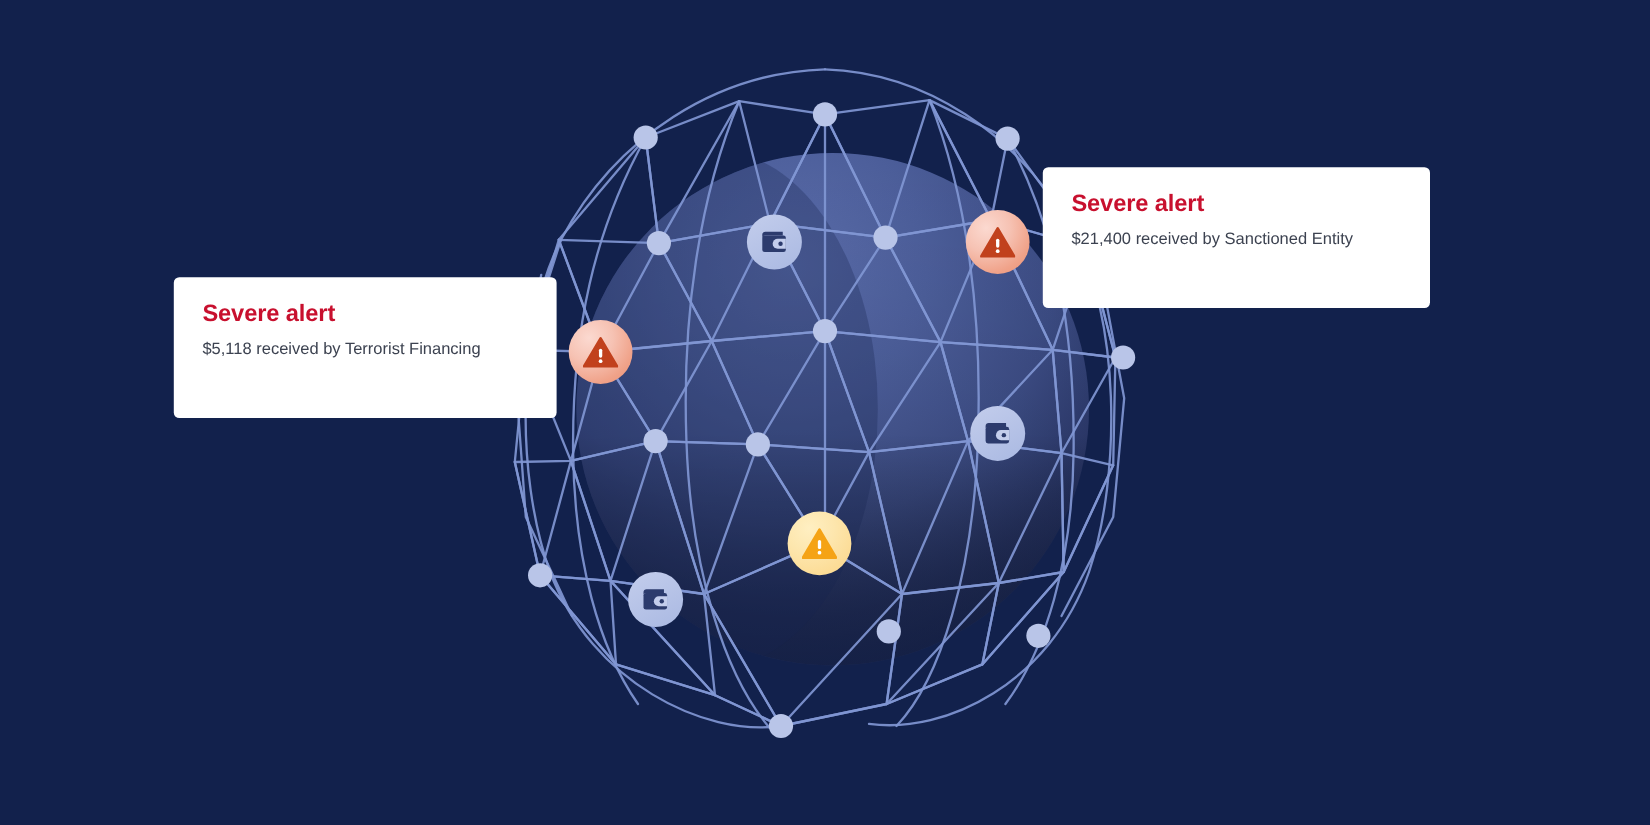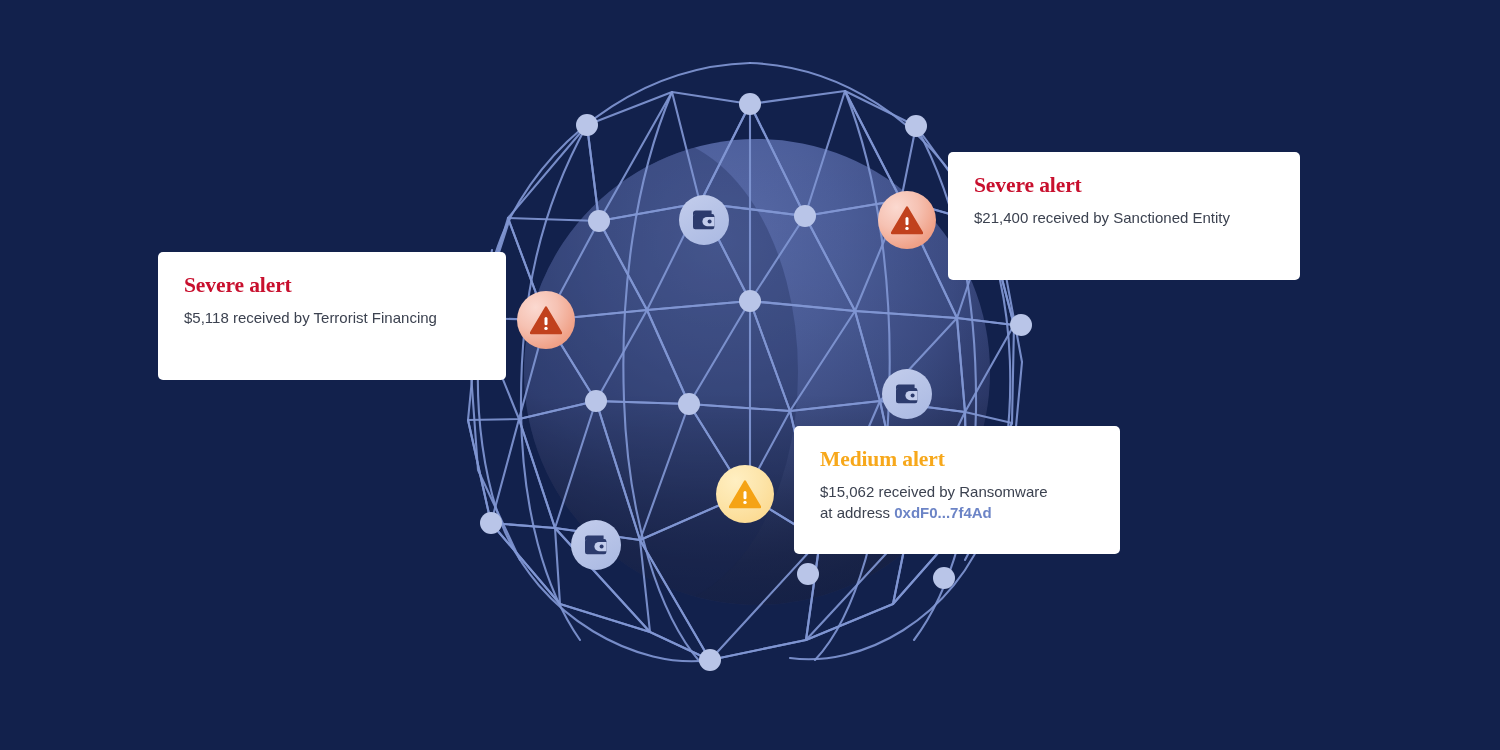--- a/index.html
+++ b/index.html
@@ -68,21 +68,20 @@
     border-radius: 5px;
     box-sizing: border-box;
     padding: 22px 26px 24px 26px;
   }
   .alert-title {
     font-size: 21.5px;
     font-weight: bold;
     letter-spacing: -0.1px;
     margin: 0 0 9px 0;
     line-height: 1.1;
-    font-family: Liberation Serif, serif;
   }
   .alert-title.severe { color: #c8102e; }
   .alert-title.medium { color: #f7a81b; }
   .alert-body {
     font-size: 15px;
     color: #3c4250;
     line-height: 1.44;
     margin: 0;
     white-space: nowrap;
   }
@@ -275,21 +274,14 @@
   <div class="alert-card" style="left:158px; top:252px; width:348px; height:128px;">
     <div class="alert-title severe">Severe alert</div>
     <div class="alert-body">$5,118 received by Terrorist Financing</div>
   </div>
 
   <div class="alert-card" style="left:948px; top:152px; width:352px; height:128px;">
     <div class="alert-title severe">Severe alert</div>
     <div class="alert-body">$21,400 received by Sanctioned Entity</div>
   </div>
 
-  <div class="alert-card" style="left:794px; top:426px; width:326px; height:128px;">
-    <div class="alert-title medium">Medium alert</div>
-    <div class="alert-body">$15,062 received by Ransomware</div>
-    <div class="alert-body">
-      <span>at address </span><span class="alert-addr">0xdF0...7f4Ad</span>
-    </div>
-  </div>
 
 </div>
 
 </body></html>

